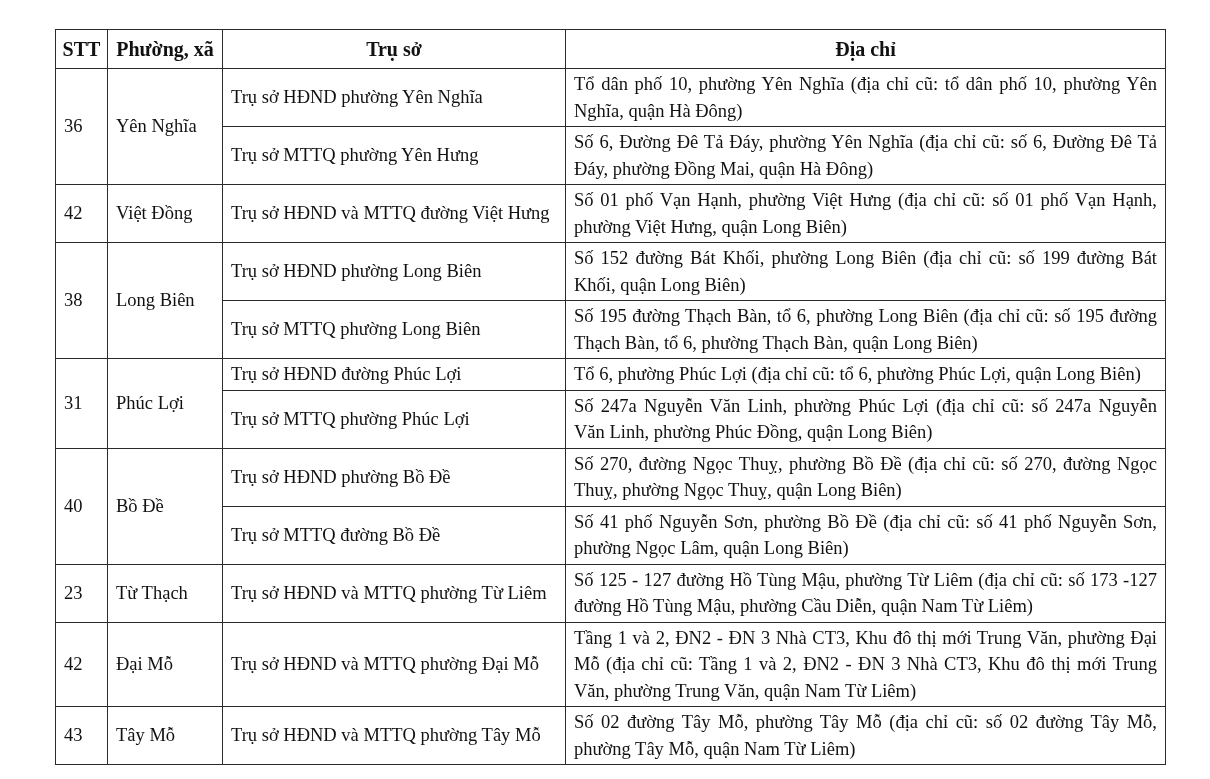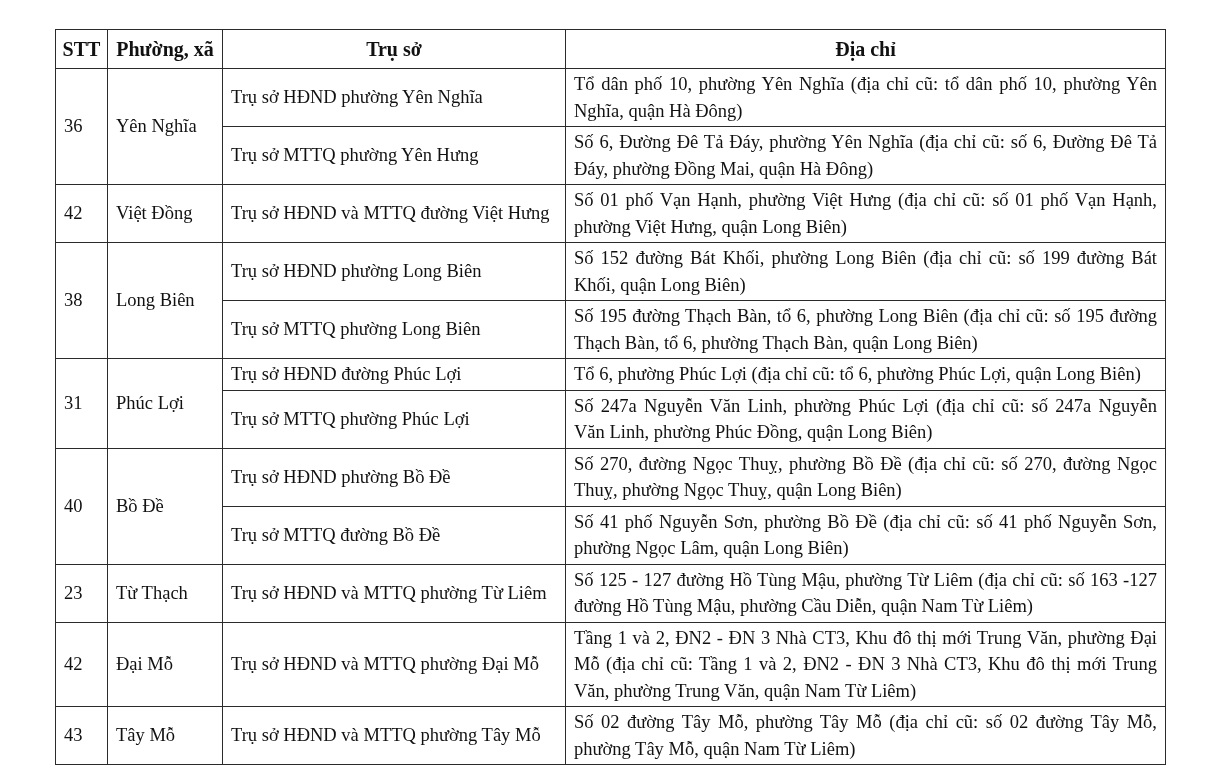--- a/index.html
+++ b/index.html
@@ -124,21 +124,21 @@
       </tr>
       <tr class="h2">
         <td class="c-office">Trụ sở MTTQ đường Bồ Đề</td>
         <td class="c-addr">Số 41 phố Nguyễn Sơn, phường Bồ Đề (địa chỉ cũ: số 41 phố Nguyễn Sơn, phường Ngọc Lâm, quận Long Biên)</td>
       </tr>
 
       <tr class="h2">
         <td class="c-stt">23</td>
         <td class="c-ward">Từ Thạch</td>
         <td class="c-office">Trụ sở HĐND và MTTQ phường Từ Liêm</td>
-        <td class="c-addr">Số 125 - 127 đường Hồ Tùng Mậu, phường Từ Liêm (địa chỉ cũ: số 163 -127 đường Hồ Tùng Mậu, phường Cầu Diễn, quận Nam Từ Liêm)</td>
+        <td class="c-addr">Số 125 - 127 đường Hồ Tùng Mậu, phường Từ Liêm (địa chỉ cũ: số 173 -127 đường Hồ Tùng Mậu, phường Cầu Diễn, quận Nam Từ Liêm)</td>
       </tr>
 
       <tr>
         <td class="c-stt">42</td>
         <td class="c-ward">Đại Mỗ</td>
         <td class="c-office">Trụ sở HĐND và MTTQ phường Đại Mỗ</td>
         <td class="c-addr">Tầng 1 và 2, ĐN2 - ĐN 3 Nhà CT3, Khu đô thị mới Trung Văn, phường Đại Mỗ (địa chỉ cũ: Tầng 1 và 2, ĐN2 - ĐN 3 Nhà CT3, Khu đô thị mới Trung Văn, phường Trung Văn, quận Nam Từ Liêm)</td>
       </tr>
 
       <tr class="h2">

